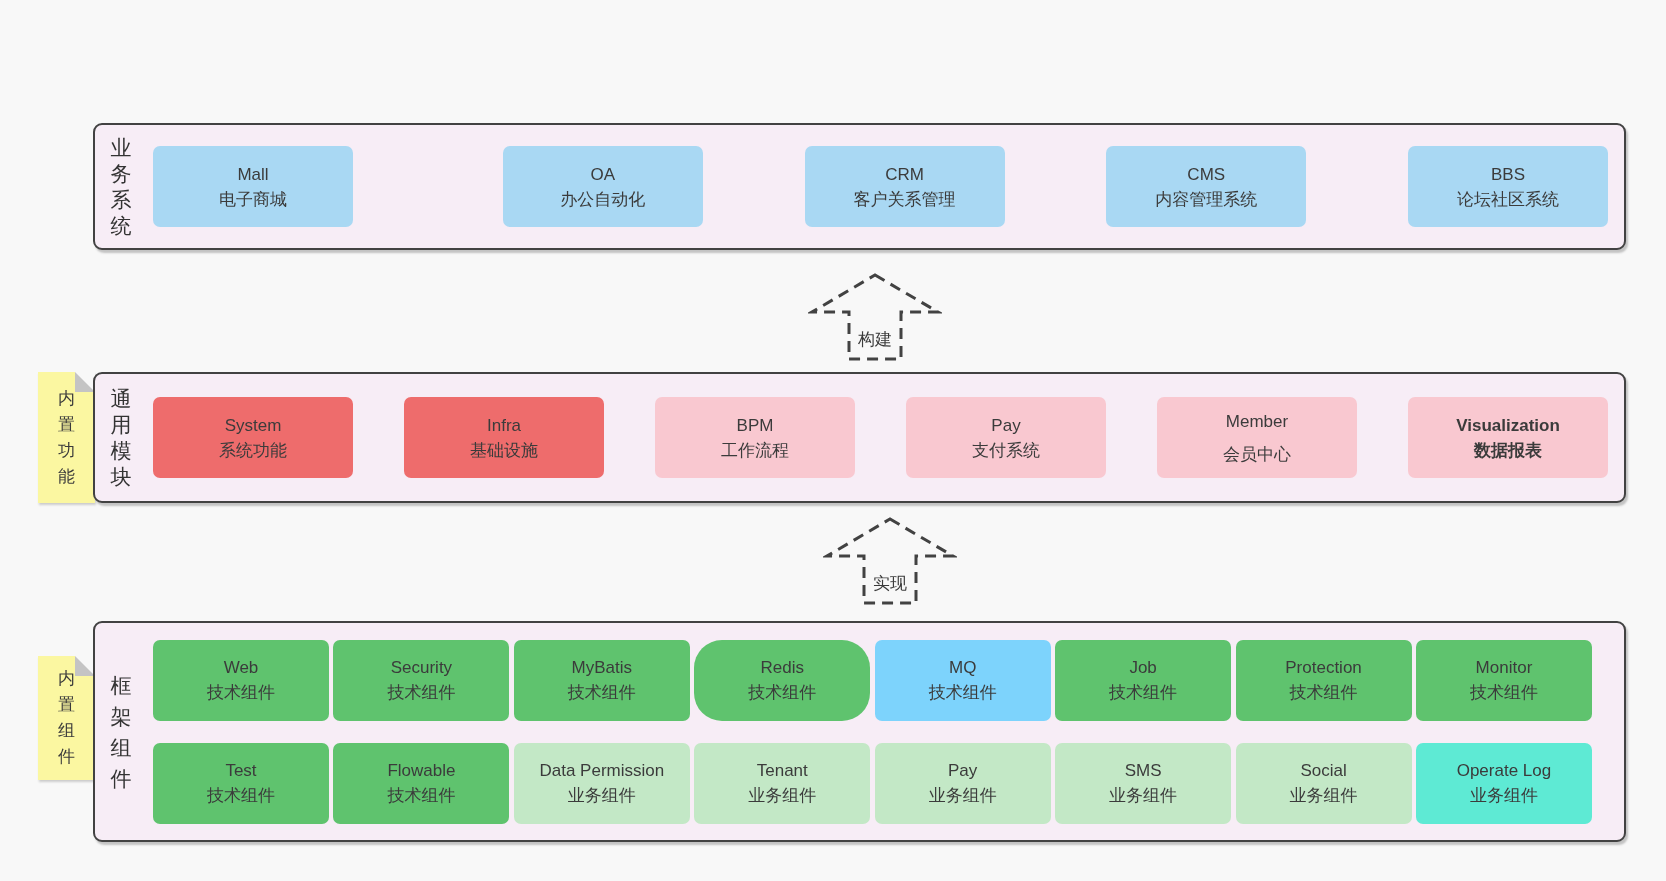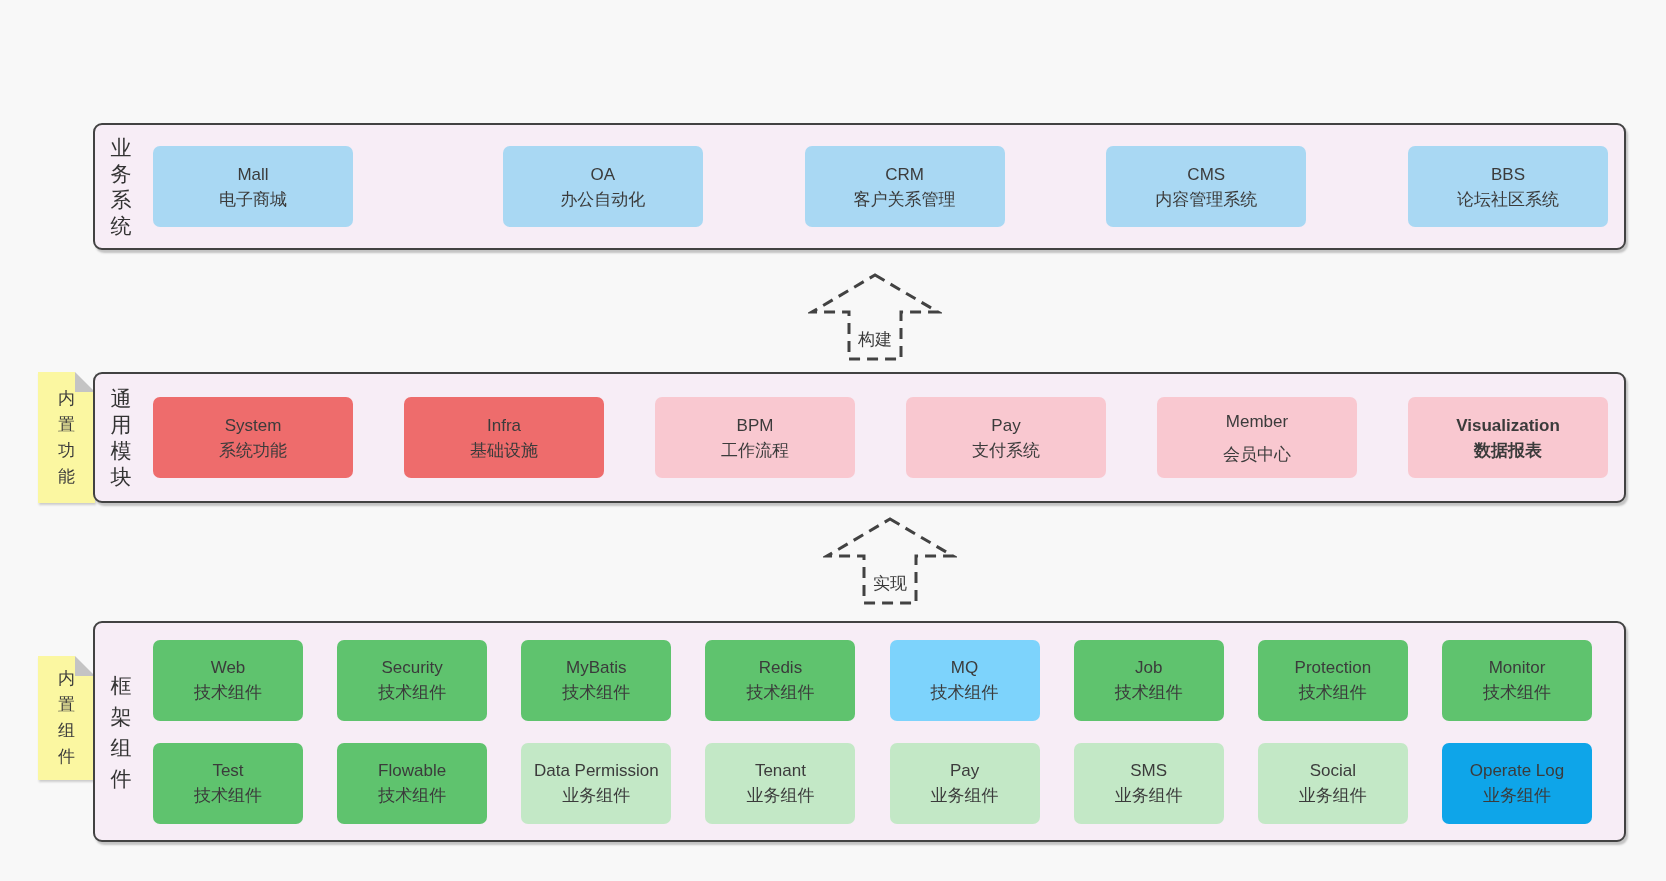--- a/index.html
+++ b/index.html
@@ -65,21 +65,21 @@
     display: flex;
     flex-direction: column;
     align-items: center;
     justify-content: center;
     text-align: center;
     font-size: 17px;
     line-height: 25px;
     padding: 0 10px;
     box-sizing: border-box;
   }
-  .layer-3 .card { width: 150px; }
+  .layer-3 .card { width: 176px; }
 
   
   .note {
     position: absolute;
     left: 38px;
     width: 57px;
     background: var(--note_bg, #fbf7a1);
     box-shadow: 1px 2px 2px rgba(140,140,140,0.4);
     display: flex;
     flex-direction: column;
@@ -246,21 +246,21 @@
             <div class="card-subtitle">技术组件</div>
           </div>
           <div class="card" style="background: rgb(95, 195, 110);">
             <div class="card-title">Security</div>
             <div class="card-subtitle">技术组件</div>
           </div>
           <div class="card" style="background: rgb(95, 195, 110);">
             <div class="card-title">MyBatis</div>
             <div class="card-subtitle">技术组件</div>
           </div>
-          <div class="card" style="background: rgb(95, 195, 110);">
+          <div class="card" style="background: rgb(95, 195, 110); border-radius: 28px;">
             <div class="card-title">Redis</div>
             <div class="card-subtitle">技术组件</div>
           </div>
           <div class="card" style="background: #7dd3fc;">
             <div class="card-title">MQ</div>
             <div class="card-subtitle">技术组件</div>
           </div>
           <div class="card" style="background: rgb(95, 195, 110);">
             <div class="card-title">Job</div>
             <div class="card-subtitle">技术组件</div>
@@ -296,21 +296,21 @@
             <div class="card-subtitle">业务组件</div>
           </div>
           <div class="card" style="background: rgb(195, 232, 198);">
             <div class="card-title">SMS</div>
             <div class="card-subtitle">业务组件</div>
           </div>
           <div class="card" style="background: rgb(195, 232, 198);">
             <div class="card-title">Social</div>
             <div class="card-subtitle">业务组件</div>
           </div>
-          <div class="card" style="background: #0ea5e9;">
+          <div class="card" style="background: #5eead4;">
             <div class="card-title">Operate Log</div>
             <div class="card-subtitle">业务组件</div>
           </div>
         </div>
       </div>
   </div>
 
 </div>
 
 </body></html>

